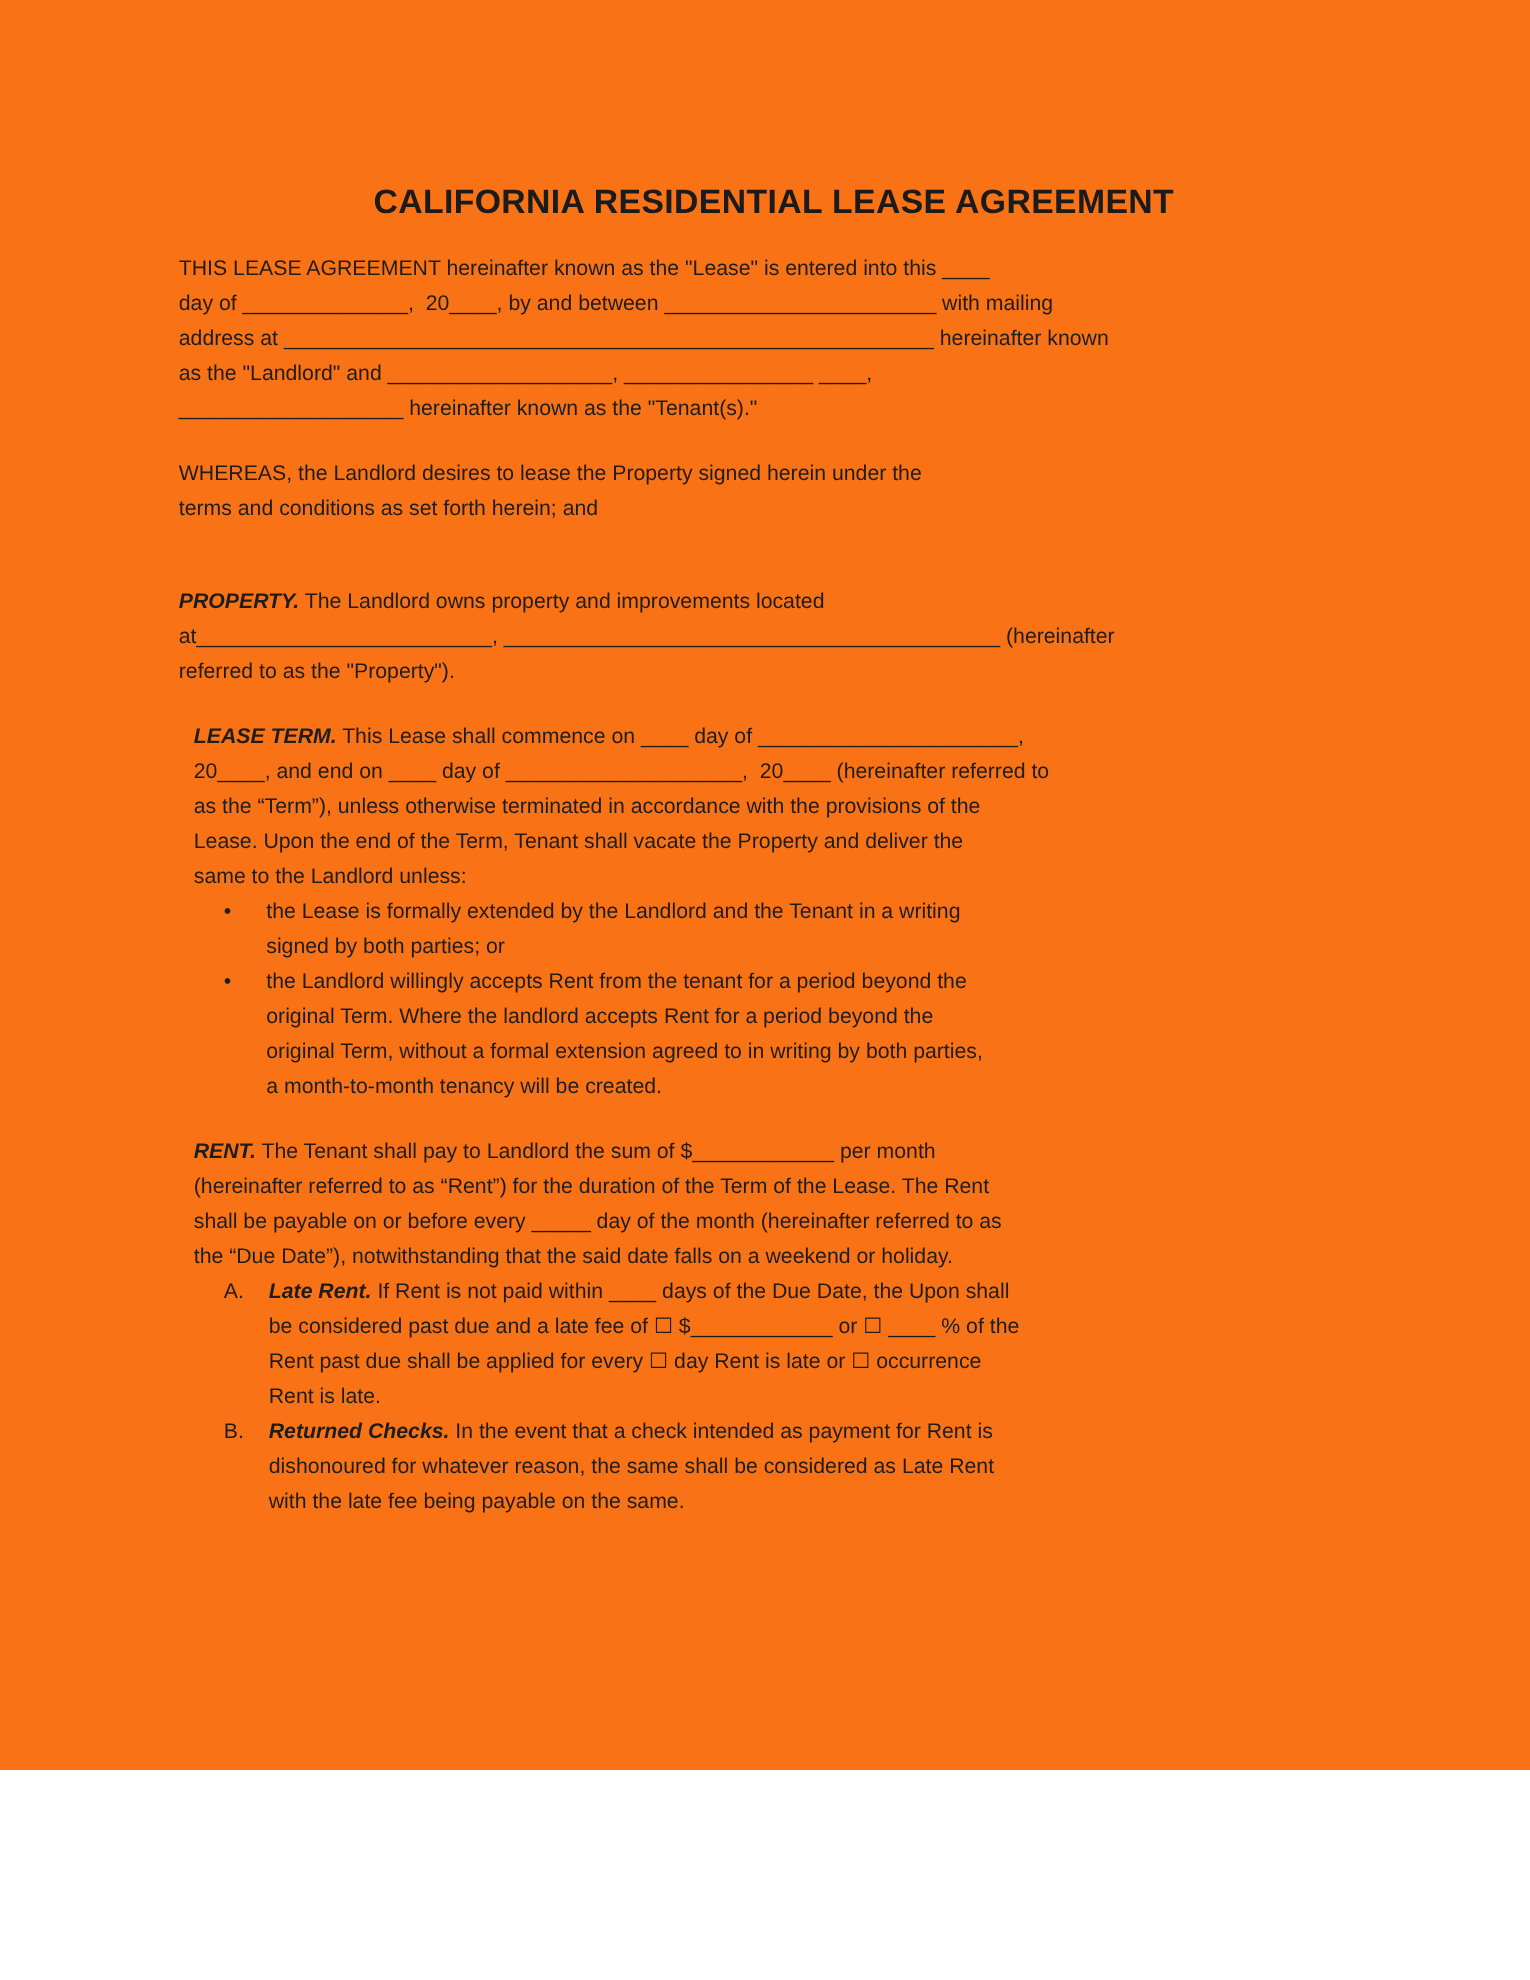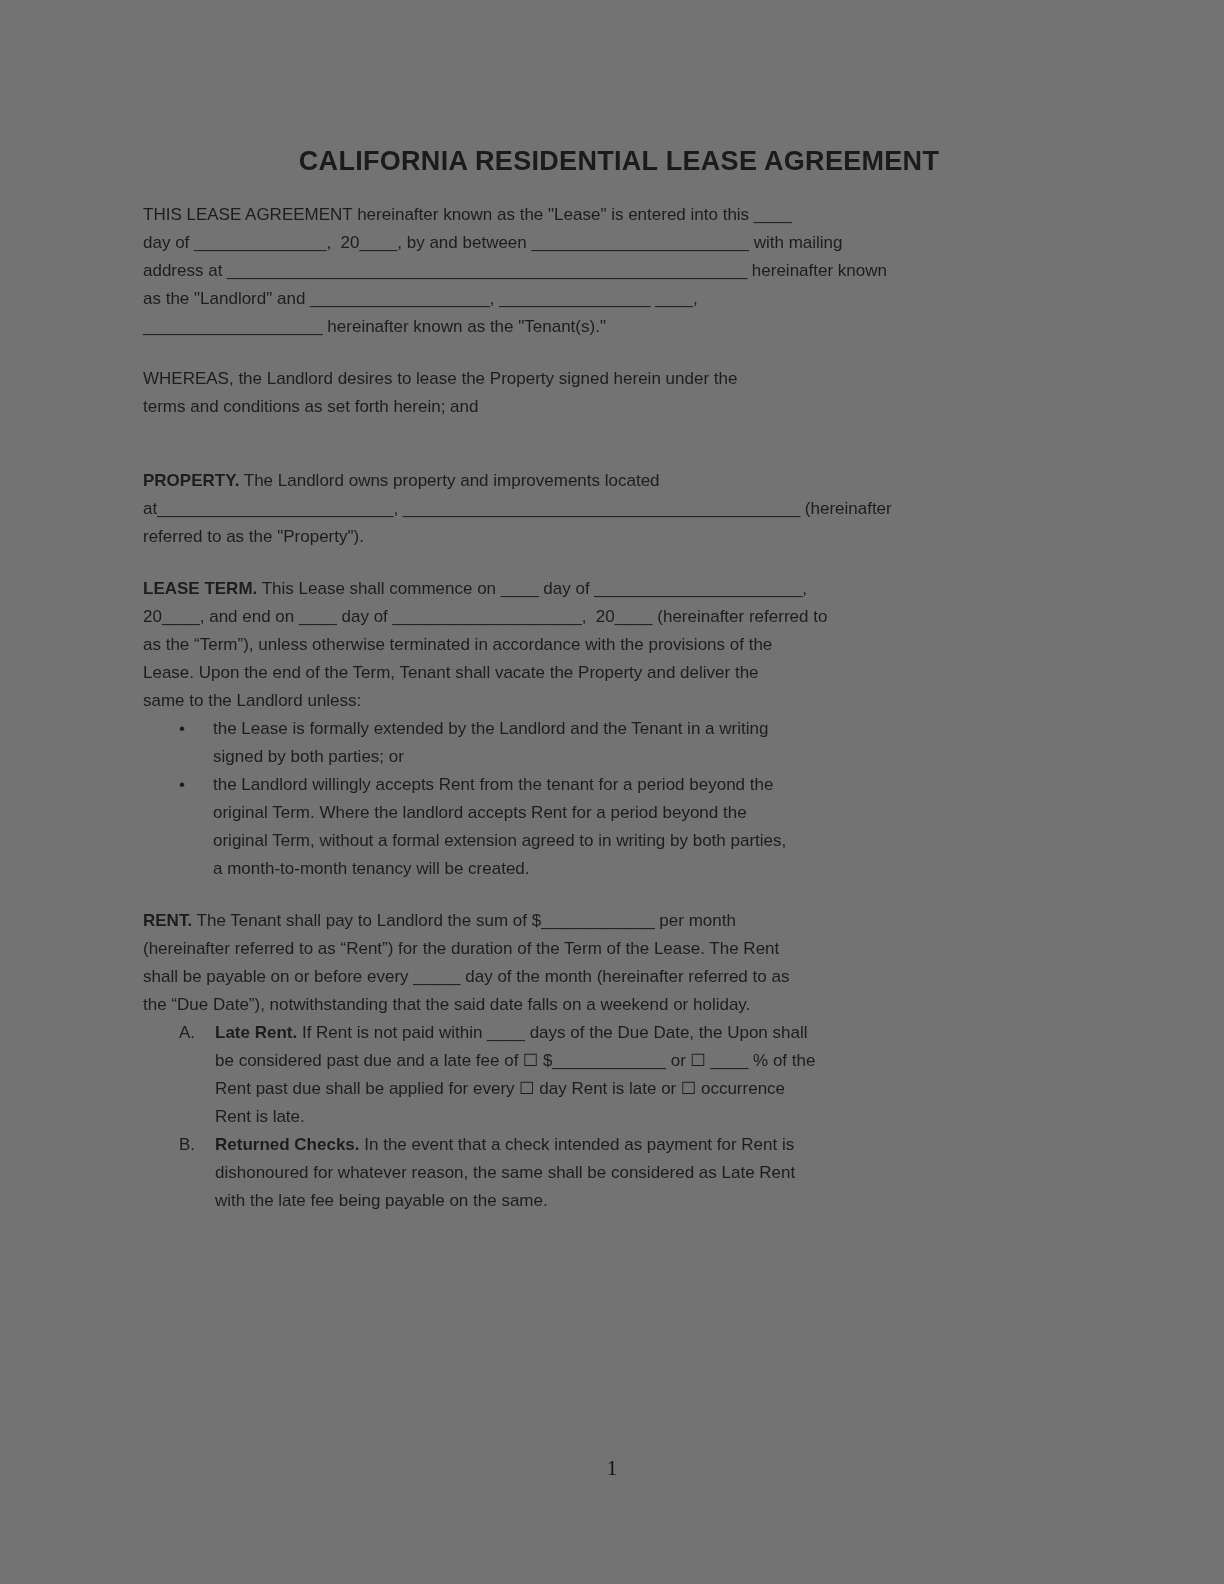--- a/index.html
+++ b/index.html
@@ -1,20 +1,20 @@
 <!DOCTYPE html>
 <html><head>
 <meta charset="utf-8">
 <style>
   html, body { margin: 0; padding: 0; background: #ffffff; }
   .page {
     position: relative;
     width: 1224px;
-    height: 1584px;
-    background: #737373;
+    height: 1416px;
+    background: #f97316;
     overflow: hidden;
     box-sizing: border-box;
     padding: 143px 70px 0 143px;
     font-family: "Liberation Sans", "DejaVu Sans", sans-serif;
     color: #1d1d1d;
   }
   .doc-title {
     margin: 0 0 22px 0;
     width: 952px;
     text-align: center;
@@ -23,25 +23,25 @@
     font-weight: 700;
     letter-spacing: 0.3px;
     color: #1b1b1b;
   }
   .content {
     width: 968px;
     font-size: 17px;
     line-height: 28px;
   }
   .para { margin: 0 0 24px 0; }
-  .para.no-gap { margin-bottom: 0; }
+  .para.no-gap { margin-bottom: 0; margin-left: 12px; }
   .para.extra-top { padding-top: 22px; }
   
   .bind-text { white-space: pre-wrap; }
-  .lead { font-weight: 700; }
+  .lead { font-weight: 700; font-style: italic; }
   .list { margin: 0 0 24px 0; }
   .list-row { display: flex; align-items: flex-start; }
   .list-row .marker {
     flex: none;
     width: 70px;
     box-sizing: border-box;
     padding-left: 36px;
   }
   .alpha-list .marker { width: 72px; }
   .list-row .li-content { flex: 1 1 auto; min-width: 0; }

